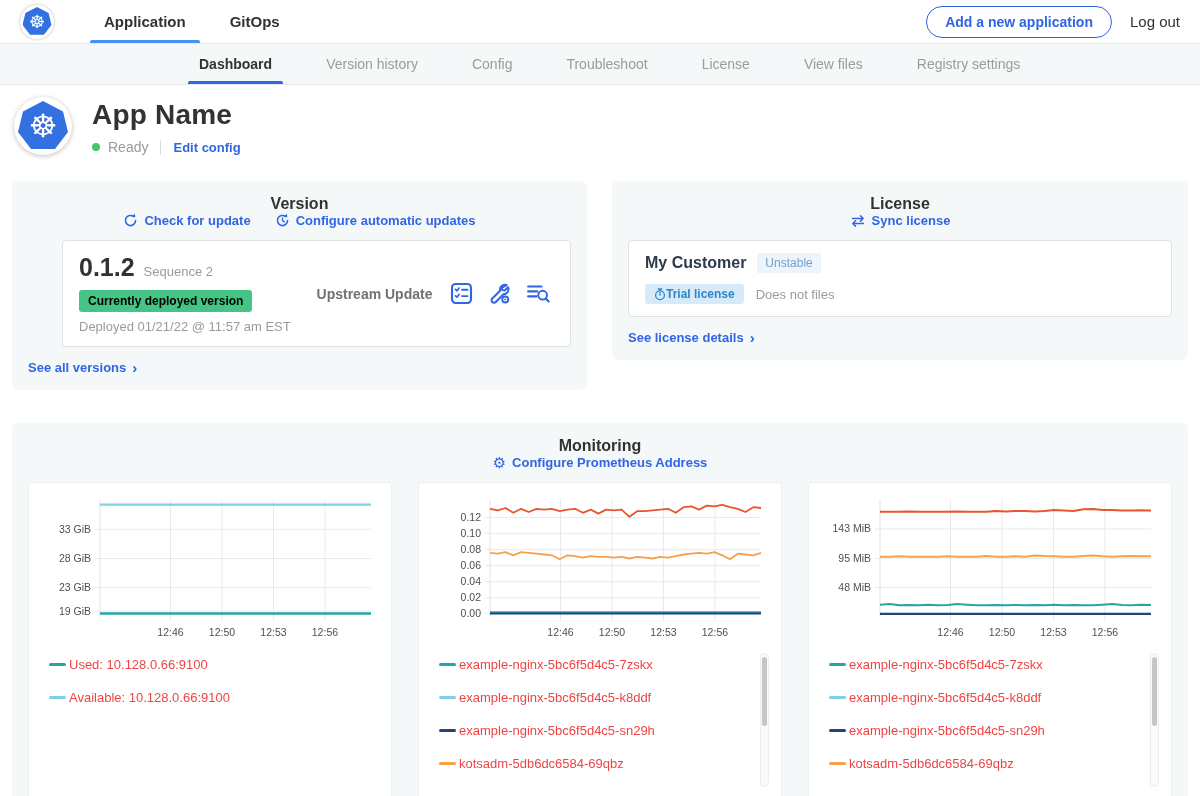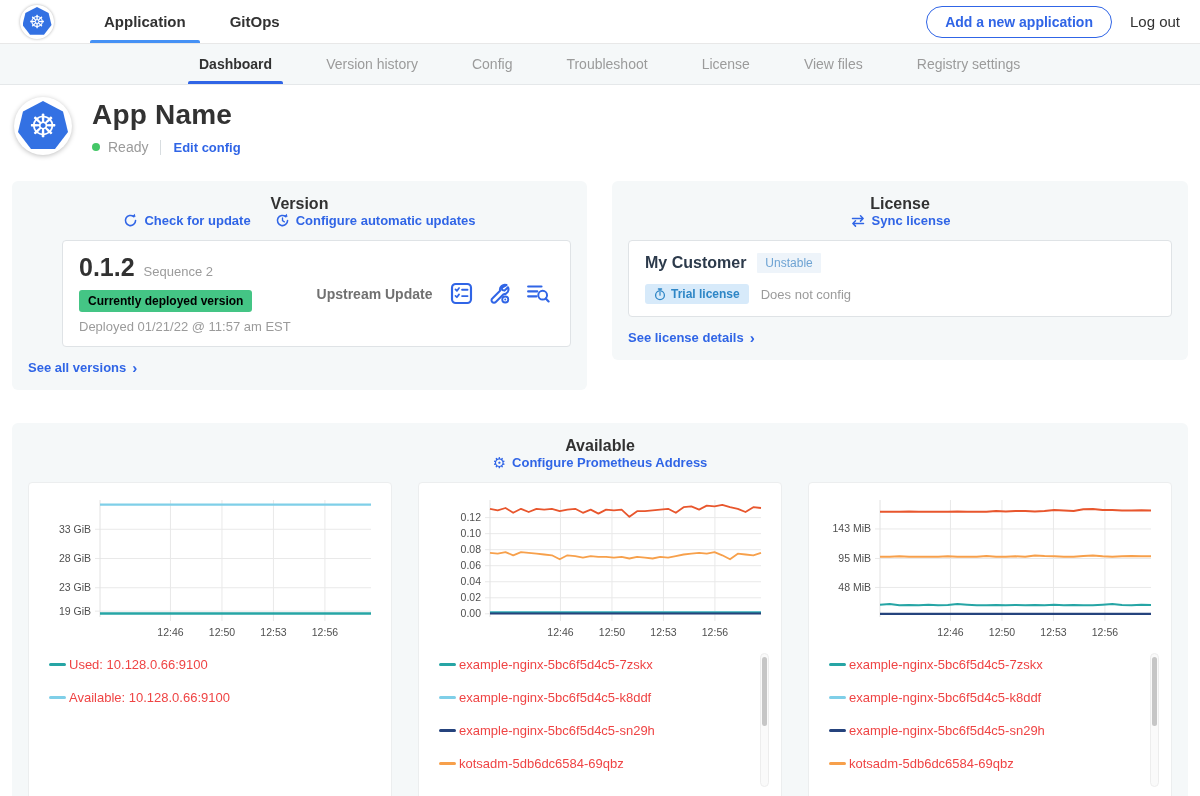--- a/index.html
+++ b/index.html
@@ -72,21 +72,21 @@
   .version-mid { flex:1; text-align:center; color:#717171; font-size:14px; font-weight:bold; }
   .version-icons { flex:none; display:flex; gap:15px; color:#3065e6; align-items:center; padding-right:4px; }
   .version-icons svg { display:block; }
   .see-link { margin-top:12px; }
   .chev { font-size:15px; font-weight:bold; }
   .customer-row { display:flex; align-items:center; gap:11px; }
   .customer-name { font-size:16px; font-weight:bold; color:#2c3a4b; }
   .channel-badge { background:#eef4fa; color:#6ea3d3; font-size:12px; padding:3px 8px; border-radius:1px; }
   .license-row2 { display:flex; align-items:center; gap:12px; margin-top:11px; }
   .trial-badge { background:#d7eafa; color:#2e86c6; font-size:12px; font-weight:bold;
-                 padding:3px 9px; border-radius:3px; display:inline-flex; align-items:center; gap:5px; }
+                 padding:3px 9px; border-radius:3px; display:inline-flex; align-items:center; }
   .no-expire { font-size:13px; color:#9b9b9b; }
   .icon-glyph { font-size:15px; line-height:1; }
   
   .monitoring-panel { margin-top:33px; padding-bottom:16px; }
   .charts-row { display:flex; gap:26px; margin-top:12px; }
   .chart-card { flex:1; background:#fff; border:1px solid #eceeef; border-radius:4px;
                 padding:8px 10px 14px; display:flex; flex-direction:column; position:relative; }
   .chart-svg { width:100%; height:152px; display:block; }
   .legend { margin:14px 0 4px 10px; position:relative; }
   .legend-item { display:flex; align-items:center; margin-bottom:18px; cursor:pointer; }
@@ -230,35 +230,35 @@
         <div class="license-row2">
           <span class="trial-badge">
             <svg width="12" height="13" viewBox="0 0 12 13">
               <circle cx="6" cy="7.2" r="4.4" fill="none" stroke="#2e86c6" stroke-width="1.3"></circle>
               <line x1="6" y1="7.2" x2="6" y2="4.4" stroke="#2e86c6" stroke-width="1.2" stroke-linecap="round"></line>
               <line x1="4.4" y1="1" x2="7.6" y2="1" stroke="#2e86c6" stroke-width="1.3" stroke-linecap="round"></line>
               <line x1="6" y1="1" x2="6" y2="2.6" stroke="#2e86c6" stroke-width="1.2"></line>
             </svg>
             <span>Trial license</span>
           </span>
-          <span class="no-expire">Does not config</span>
+          <span class="no-expire">Does not files</span>
         </div>
       </div>
       <div class="see-link">
         <span class="blue-link">
           <span>See license details</span>
           <span class="chev">›</span>
         </span>
       </div>
     </section>
   </div>
 
   <section class="panel monitoring-panel">
     <div class="panel-header">
-      <h2 class="panel-title">Available</h2>
+      <h2 class="panel-title">Monitoring</h2>
       <span class="blue-link">
         <span class="icon-glyph">⚙</span>
         <span>Configure Prometheus Address</span>
       </span>
     </div>
     <div class="charts-row" id="charts-row">
         <div class="chart-card">
           <svg viewBox="0 0 336 152" class="chart-svg">
             <line x1="53" y1="38.25" x2="329" y2="38.25" stroke="#e9e9e9" stroke-width="1"></line>
             <text x="49" y="41.75" text-anchor="end" font-size="10.5" fill="#4f4f4f" font-family="Liberation Sans, sans-serif">33 GiB</text>

